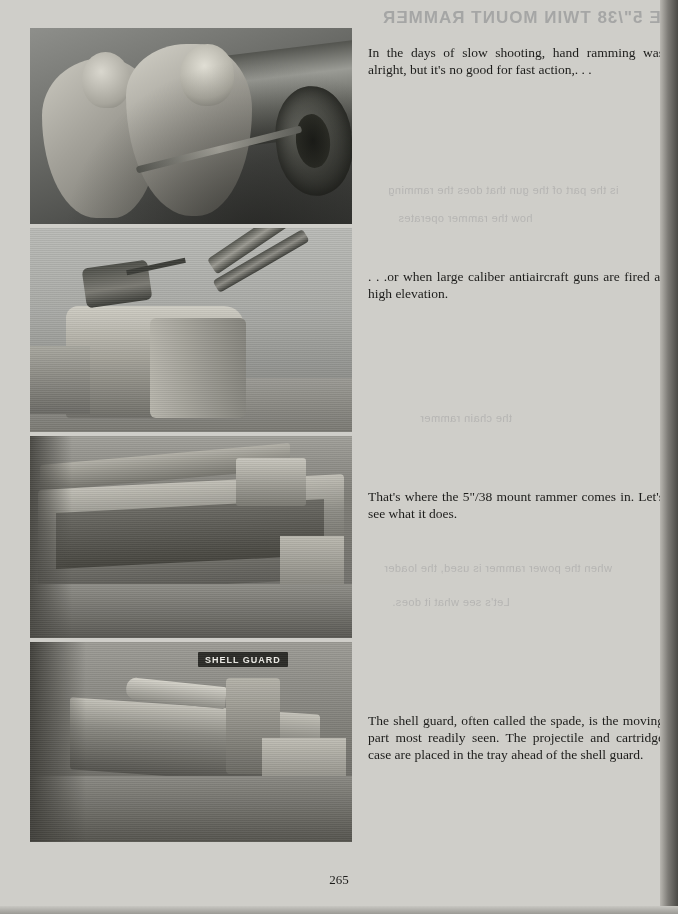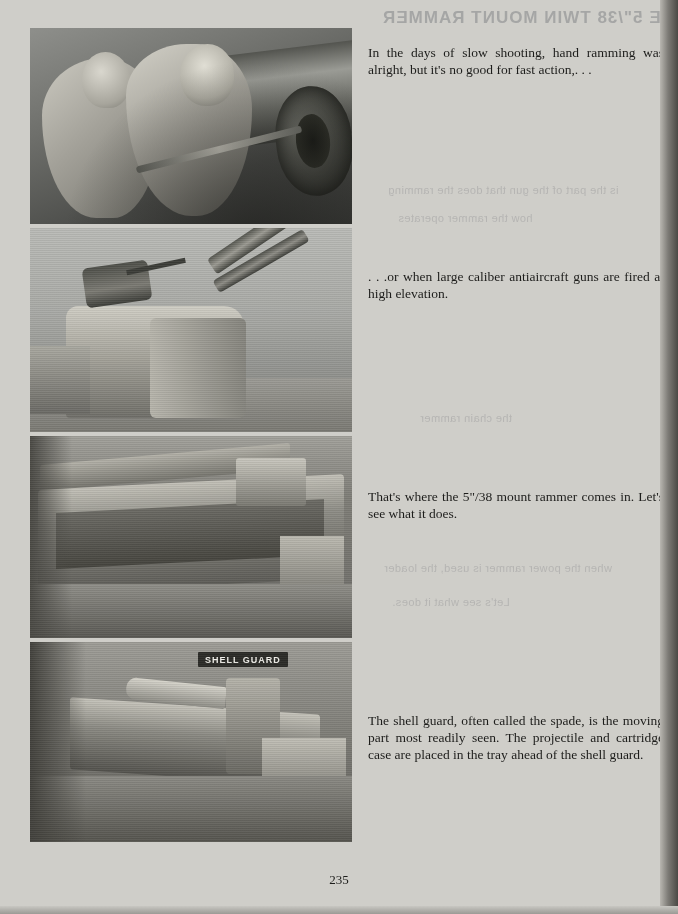--- a/index.html
+++ b/index.html
@@ -429,17 +429,17 @@
       <div class="p4-label">SHELL GUARD</div>
       <div class="p4-grain"></div>
     </div>
   </div>
 
   <div class="caption" id="caption1">In the days of slow shooting, hand ramming was alright, but it's no good for fast action,. . .</div>
   <div class="caption" id="caption2">. . .or when large caliber antiaircraft guns are fired at high elevation.</div>
   <div class="caption" id="caption3">That's where the 5"/38 mount rammer comes in. Let's see what it does.</div>
   <div class="caption" id="caption4">The shell guard, often called the spade, is the moving part most readily seen. The projectile and cartridge case are placed in the tray ahead of the shell guard.</div>
 
-  <div class="page-number">235</div>
+  <div class="page-number">265</div>
 
   <div class="page-edge-right"></div>
   <div class="page-edge-bottom"></div>
 </div>
 
 </body></html>

